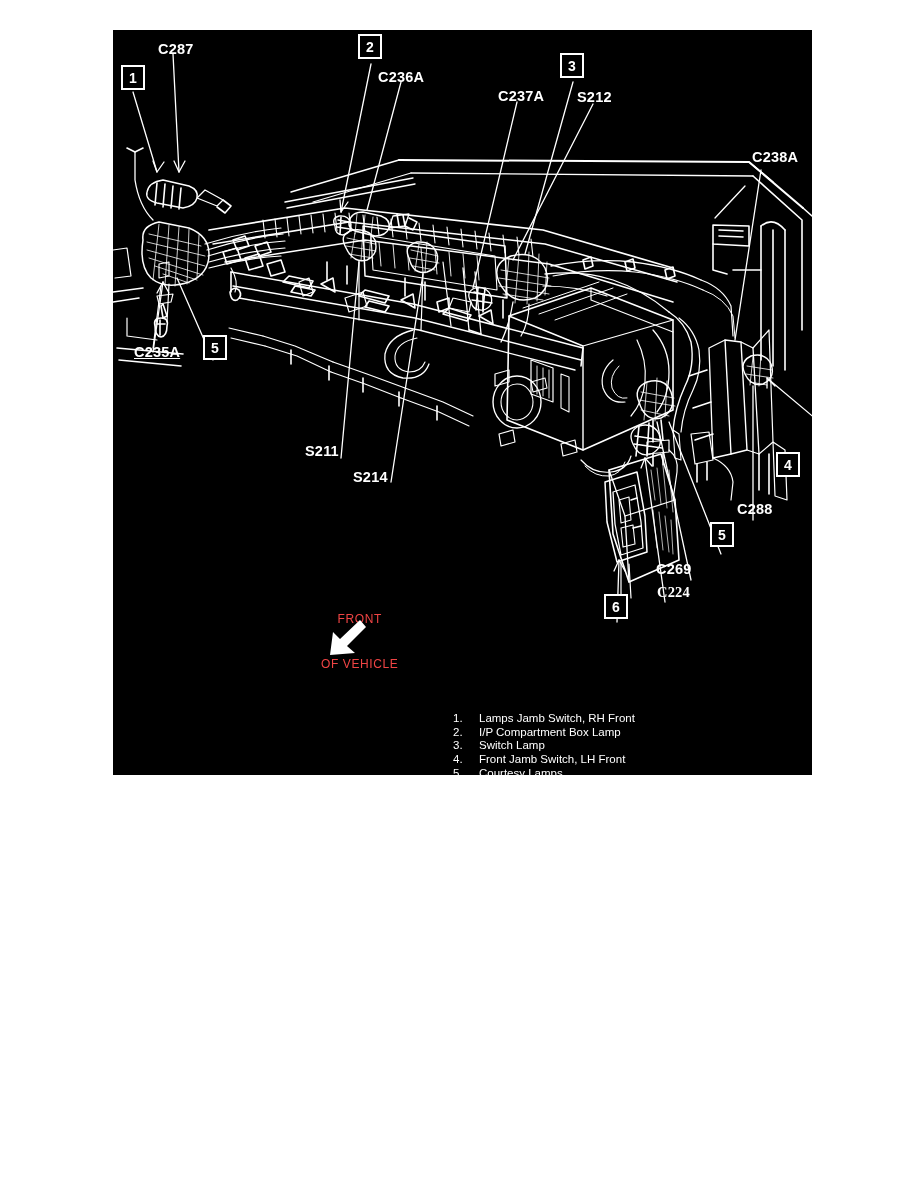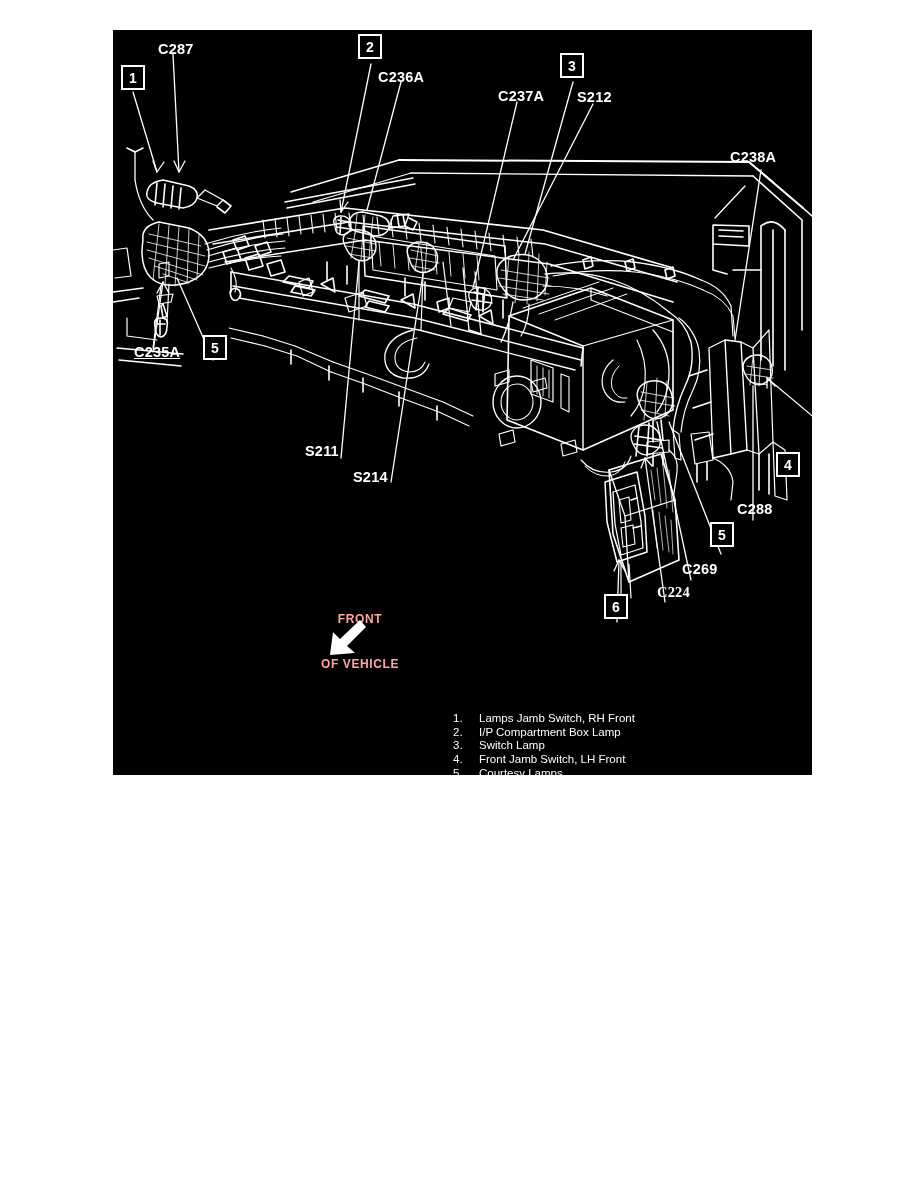--- a/index.html
+++ b/index.html
@@ -60,23 +60,23 @@
     display: flex;
     align-items: center;
     justify-content: center;
     box-sizing: border-box;
     line-height: 1;
   }
   #front-of-vehicle {
     position: absolute;
     left: 208px;
     top: 552px;
-    color: #fca5a5;
+    color: #ef4444;
     font-family: "Liberation Sans", sans-serif;
-    font-weight: bold;
+    font-weight: normal;
     font-size: 12px;
     letter-spacing: 0.6px;
     text-align: center;
     line-height: 1.25;
     white-space: pre;
   }
   #legend {
     position: absolute;
     left: 340px;
     top: 682px;
@@ -420,31 +420,31 @@
     </svg>
 
     <div class="callout-label" style="left:45px; top:12px;">C287</div>
 
     <div class="callout-label" style="left:265px; top:40px;">C236A</div>
 
     <div class="callout-label" style="left:385px; top:59px;">C237A</div>
 
     <div class="callout-label" style="left:464px; top:60px;">S212</div>
 
-    <div class="callout-label" style="left:617px; top:120px;">C238A</div>
+    <div class="callout-label" style="left:639px; top:120px;">C238A</div>
 
     <div class="callout-label" style="left:21px; top:315px;text-decoration:underline;">C235A</div>
 
     <div class="callout-label" style="left:192px; top:414px;">S211</div>
 
     <div class="callout-label" style="left:240px; top:440px;">S214</div>
 
     <div class="callout-label" style="left:624px; top:472px;">C288</div>
 
-    <div class="callout-label" style="left:569px; top:532px;">C269</div>
+    <div class="callout-label" style="left:543px; top:532px;">C269</div>
 
     <div class="callout-label" style="left:544px; top:555px;font-family:Liberation Serif, serif;">C224</div>
 
     <div class="item-box" style="left:8px;  top:35px;">1</div>
     <div class="item-box" style="left:245px; top:4px;">2</div>
     <div class="item-box" style="left:447px; top:23px;">3</div>
     <div class="item-box" style="left:90px; top:305px;">5</div>
     <div class="item-box" style="left:663px; top:422px;">4</div>
     <div class="item-box" style="left:597px; top:492px;">5</div>
     <div class="item-box" style="left:491px; top:564px;">6</div>

